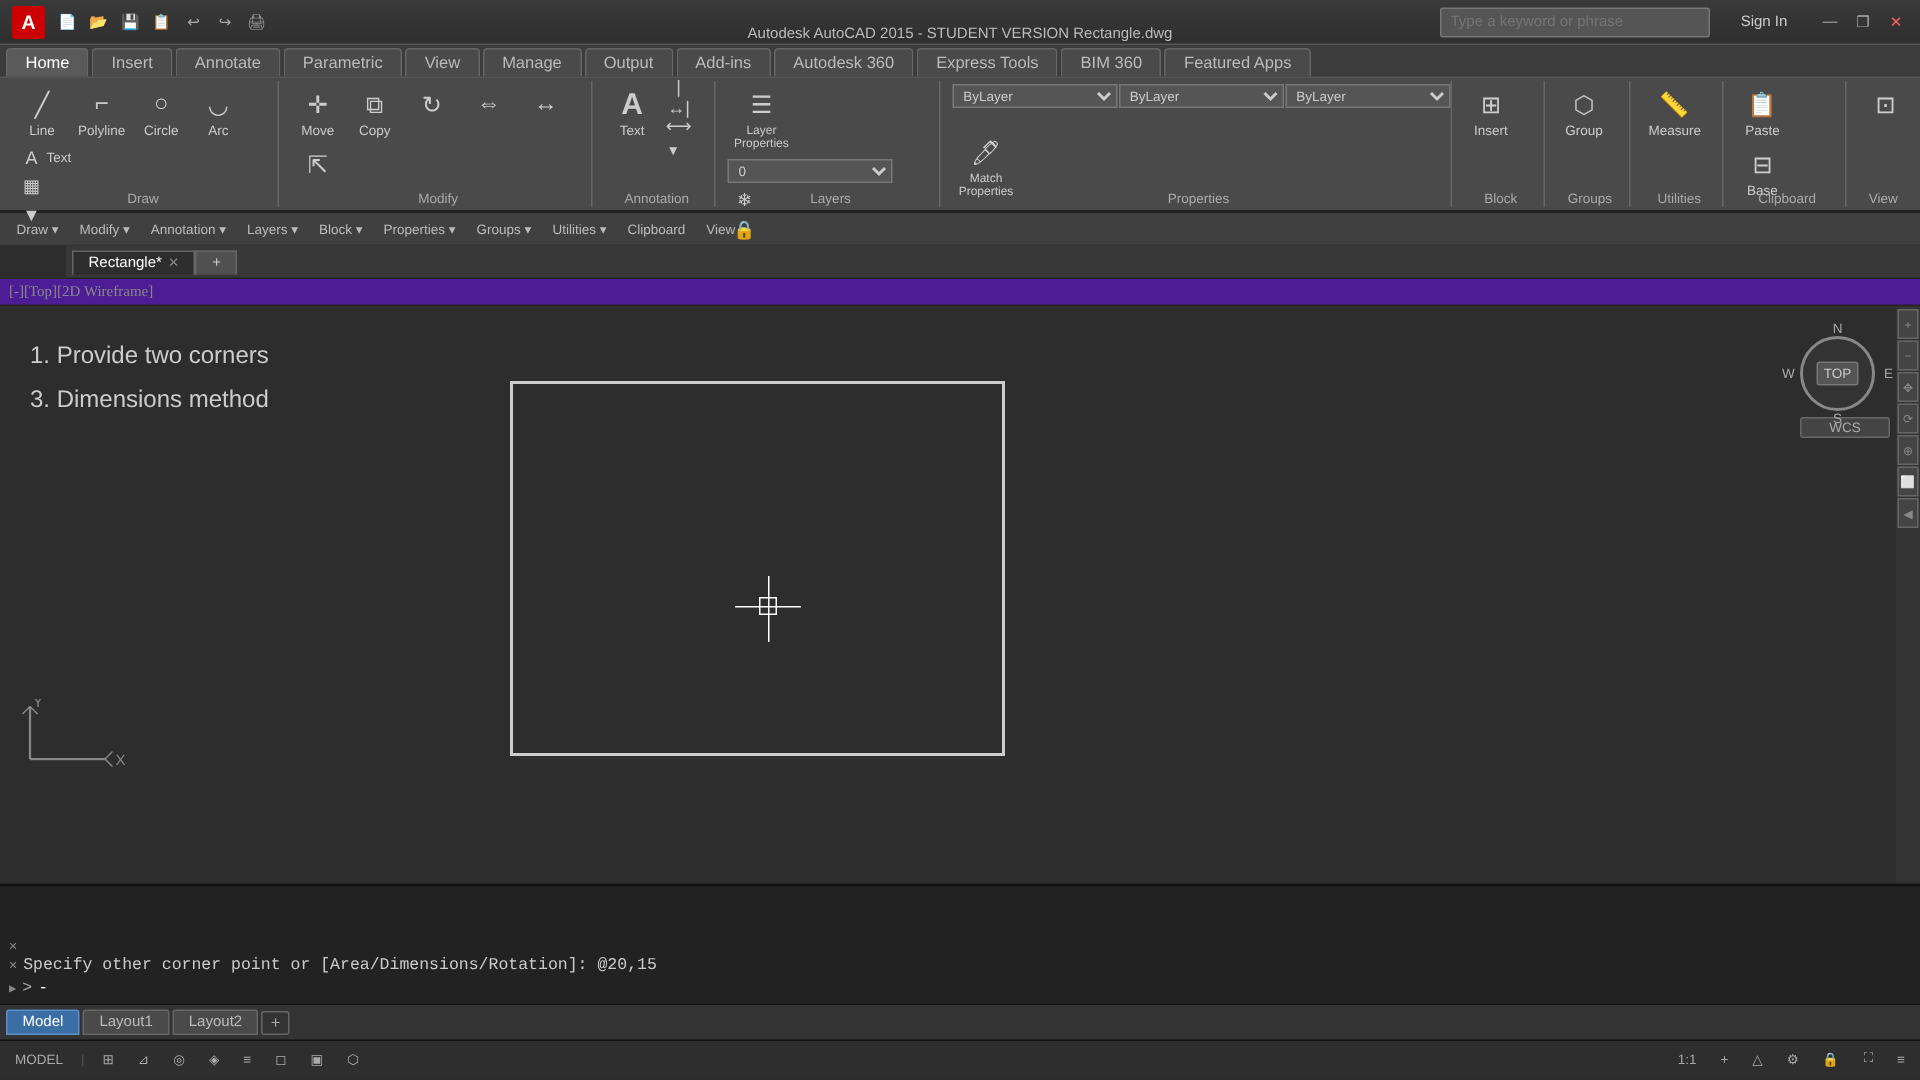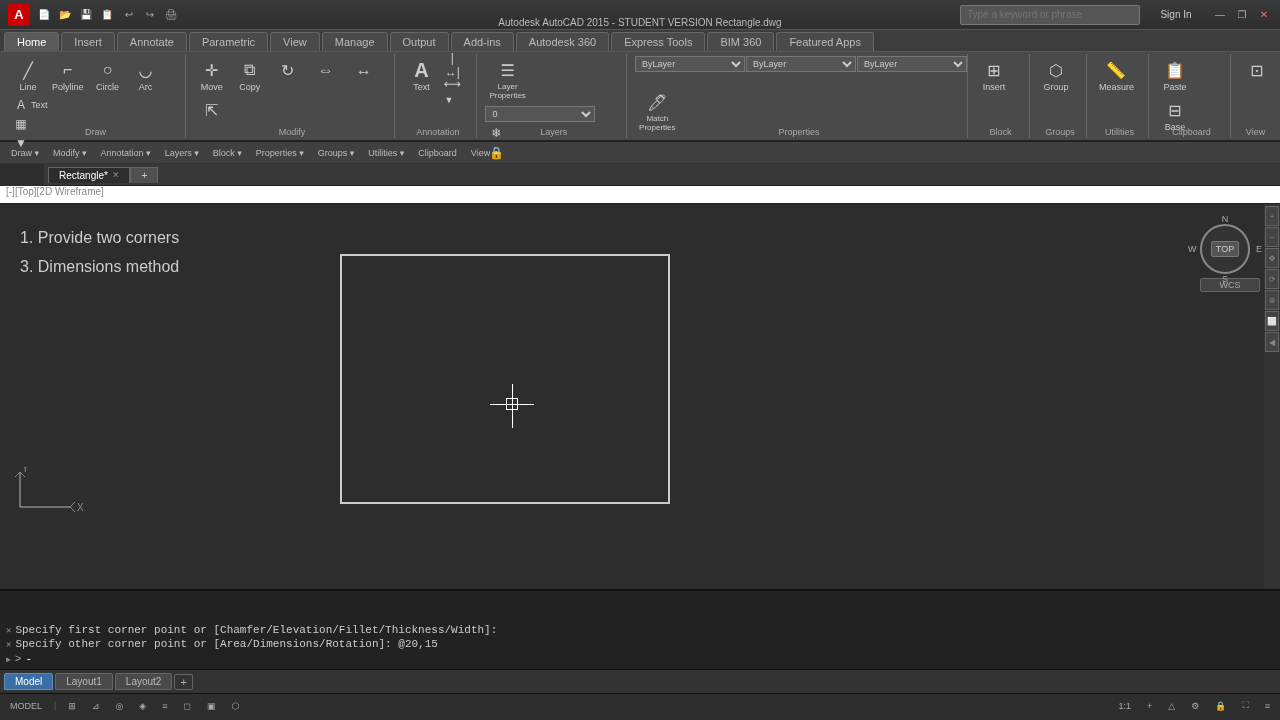--- a/index.html
+++ b/index.html
@@ -220,27 +220,28 @@
       color: #ccc;
       cursor: pointer;
       display: flex; align-items: center; gap: 4px;
     }
     .doc-tab.active { background: #2d2d2d; color: #fff; }
     .doc-tab .close-x { font-size: 9px; color: #888; }
 
     
     #viewport-bar {
       height: 18px;
-      background: #ffffff;
-      display: flex;
-      align-items: flex-start;
+      background: #4c1d95;
+      display: flex;
+      align-items: center;
       padding: 0 6px;
       font-size: 10px;
       color: #888;
       border-bottom: 1px solid #222;
+      font-family: Liberation Serif, serif;
     }
 
     #main-area {
       display: flex;
       height: calc(720px - 30px - 22px - 90px - 22px - 22px - 18px - 80px - 24px);
       position: relative;
     }
 
     
     #canvas-area {
@@ -761,21 +762,20 @@
       <button class="vt-btn">⊕</button>
       <button class="vt-btn">⬜</button>
       <button class="vt-btn">◀</button>
     </div>
   </div>
 </div>
 
 <div id="command-area">
   <div class="cmd-line">
     <span class="cmd-x">✕</span>
-    <span>Specify first corner point or [Chamfer/Elevation/Fillet/Thickness/Width]:</span>
   </div>
   <div class="cmd-line">
     <span class="cmd-x">✕</span>
     <span>Specify other corner point or [Area/Dimensions/Rotation]: @20,15</span>
   </div>
   <div class="cmd-input-line">
     <span class="cmd-x" style="font-size:8px;">▶</span>
     <span class="cmd-prompt">&gt;</span>
     <input id="cmd-input" type="text" value="-" style="">
   </div>

